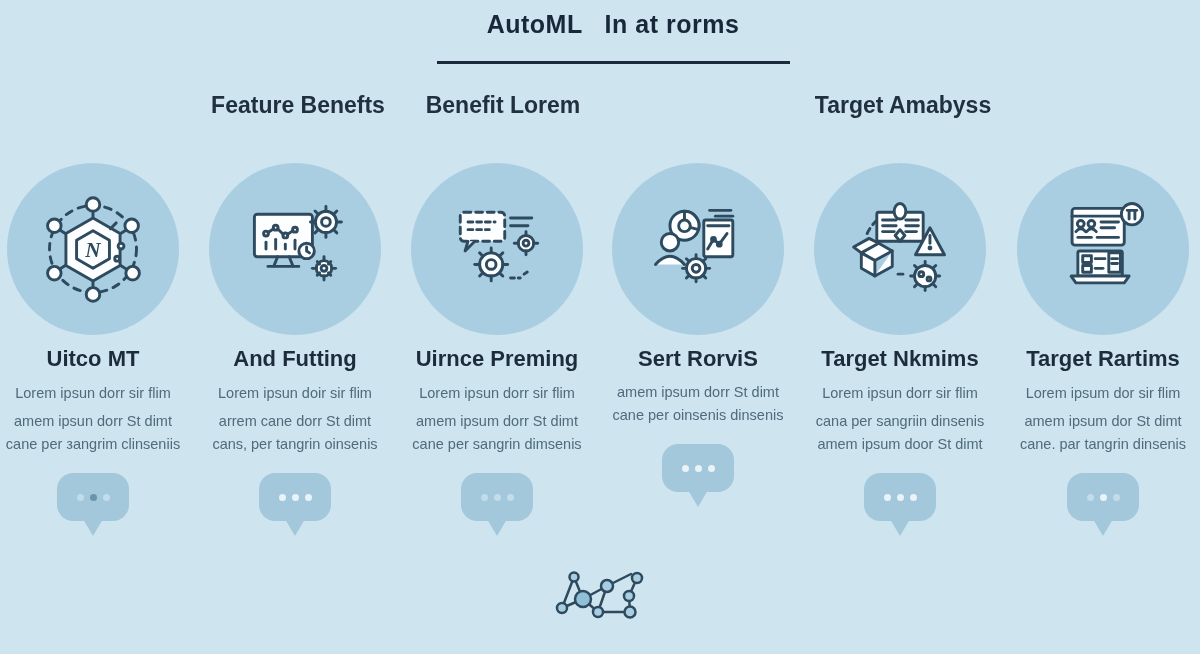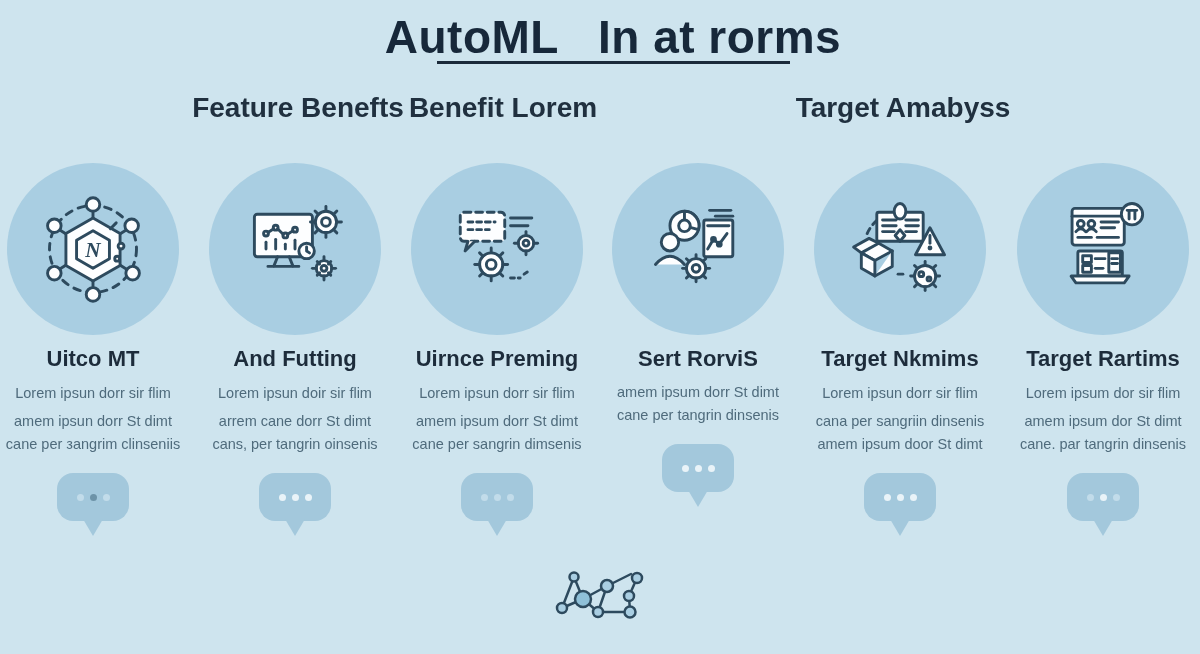--- a/index.html
+++ b/index.html
@@ -4,28 +4,28 @@
 <style>
   html,body{margin:0;padding:0;}
   body{
     width:1200px;height:654px;position:relative;overflow:hidden;
     background:#cee4ee;
     font-family:"Liberation Sans",sans-serif;
     color:#1b2a3a;
   }
   .title{
     position:absolute;top:10px;left:613px;transform:translateX(-50%);
-    font-size:46px;font-weight:bold;white-space:pre;color:#17283a;letter-spacing:.5px;
+    font-size:25px;font-weight:bold;white-space:pre;color:#17283a;letter-spacing:.5px;
   }
   .title-underline{
     position:absolute;top:61px;left:437px;width:353px;height:3px;background:#1b2a3a;
   }
   .header{
     position:absolute;top:92px;transform:translateX(-50%);
-    font-size:28px;font-weight:bold;color:#20303f;white-space:nowrap;
+    font-size:23px;font-weight:bold;color:#20303f;white-space:nowrap;
   }
   .col{position:absolute;top:163px;width:204px;text-align:center;}
   .circle{
     width:172px;height:172px;border-radius:50%;background:#a9cee2;
     margin:0 auto;display:flex;align-items:center;justify-content:center;
   }
   .icon{width:116px;height:116px;}
   .col-title{margin-top:11px;font-size:22px;font-weight:bold;color:#1d2c3b;white-space:nowrap;}
   .line1{margin-top:13px;font-size:14.5px;color:#4f6b7c;white-space:nowrap;}
   .lines23{margin-top:9px;font-size:14.5px;line-height:23px;color:#4f6b7c;white-space:nowrap;}
@@ -225,21 +225,21 @@
         <line x1="48" y1="70" x2="51" y2="73"></line>
           <line x1="65" y1="87" x2="68" y2="90"></line>
         <line x1="48" y1="90" x2="51" y2="87"></line>
           <line x1="65" y1="73" x2="68" y2="70"></line>
       </g>
     </svg>
   </div>
   <div class="col-title">Sert RorviS</div>
   <div class="lines23">
     <div>amem ipsum dorr St dimt</div>
-    <div>cane per tangrin dinsenis</div>
+    <div>cane per oinsenis dinsenis</div>
   </div>
   <div class="bubble-wrap">
     <div class="bubble">
       <span class="dot"></span>
         <span class="dot"></span>
         <span class="dot"></span>
     </div>
     <div class="tail"></div>
   </div>
 </div>

